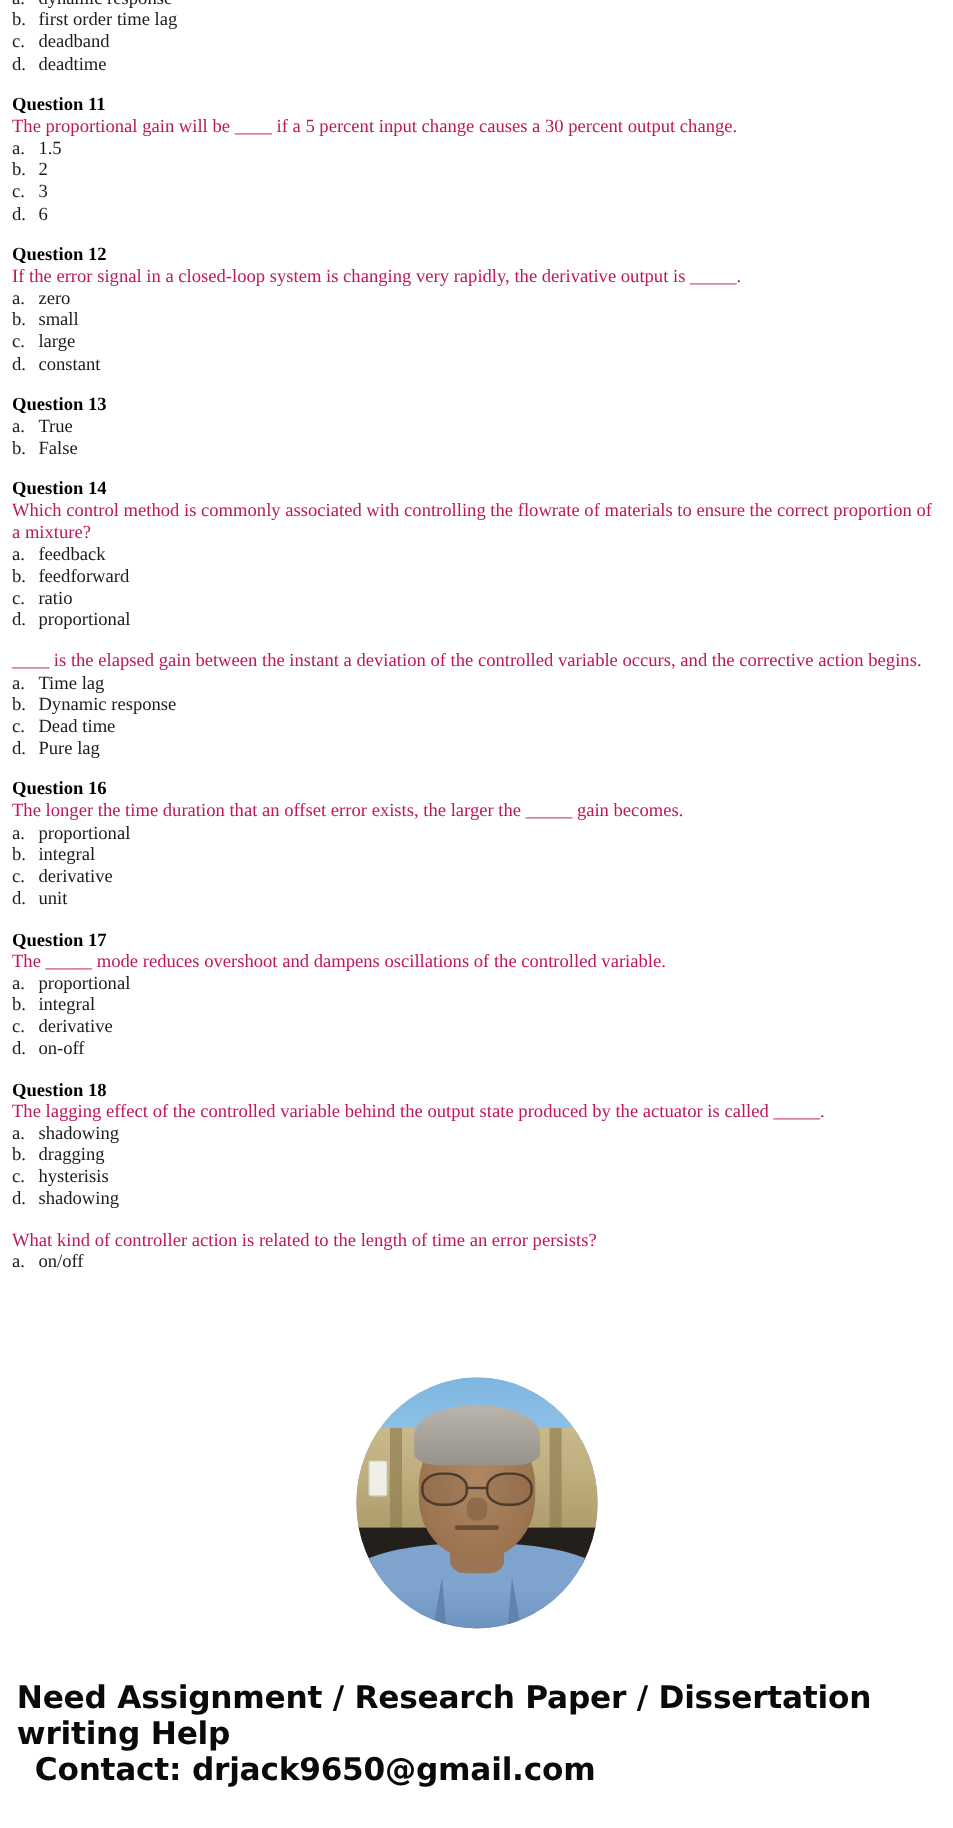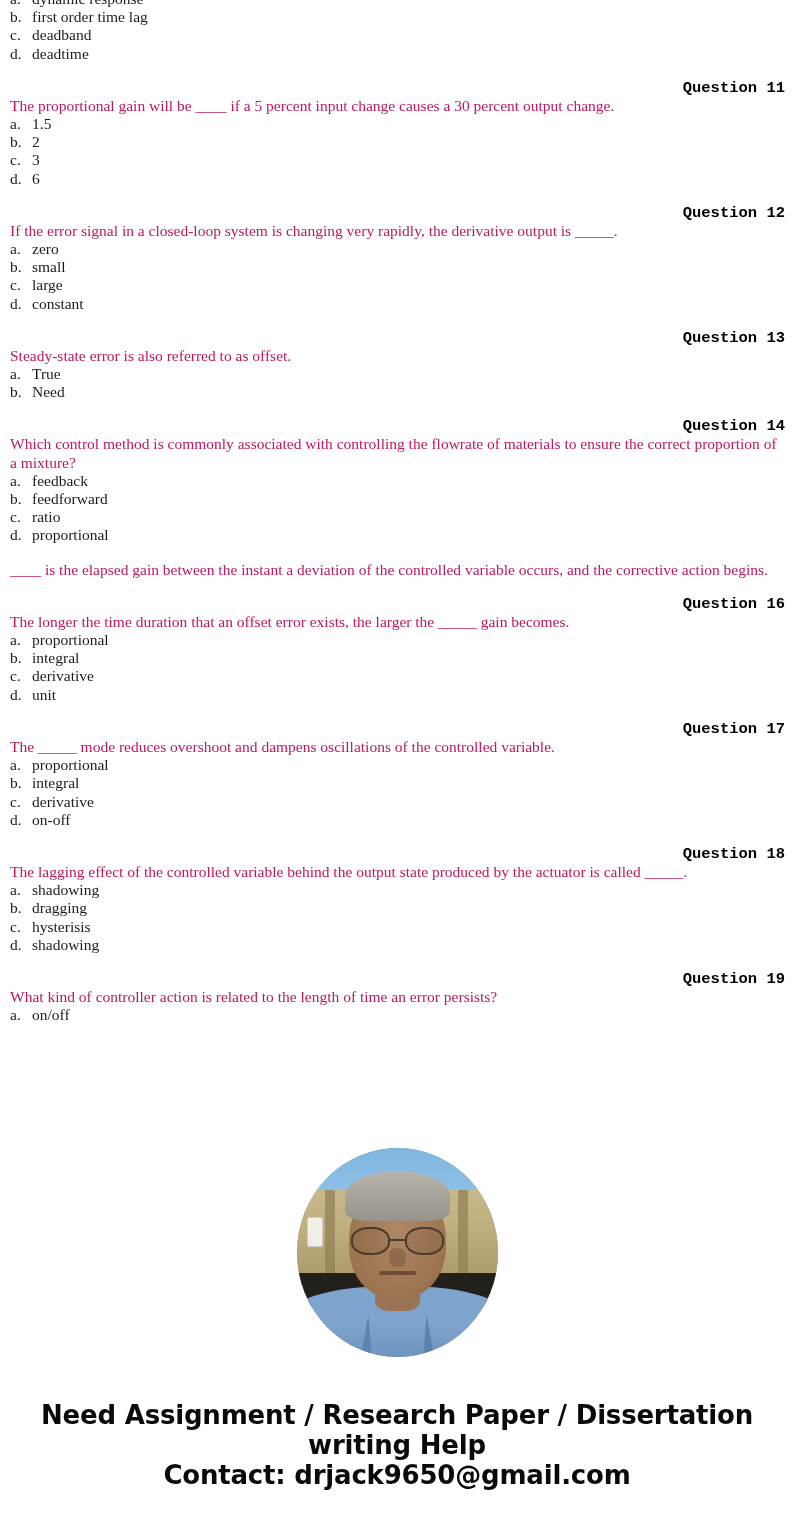--- a/index.html
+++ b/index.html
@@ -30,29 +30,28 @@
   .quiz-inner {
     position: absolute;
     left: 10px;
     top: -10px;
     width: 775px;
   }
 
   .q-block { margin: 0 0 0 0; }
 
   .q-title {
-    font-family: Liberation Mono, monospace;
+    font-family: Liberation Serif, serif;
     font-weight: bold;
     font-size: 15.5px;
     line-height: 18px;
     color: #000000;
     margin: 0;
     padding: 0;
     white-space: nowrap;
-    text-align: right;
   }
   .q-stem {
     font-size: 15.5px;
     line-height: 18.2px;
     color: #be185d;
     margin: 0;
     padding: 0;
   }
   .q-options {
     list-style: none;
@@ -210,21 +209,21 @@
     background: rgba(120,88,60,.5);
     border-radius: 40%;
   }
 
   
   .promo {
     position: absolute;
     left: 0;
     top: 1400px;
     width: 794px;
-    text-align: center;
+    text-align: left;
     font-family: "DejaVu Sans", "Liberation Sans", sans-serif;
     font-weight: bold;
     color: #0a0a0a;
   }
   .promo-line1 {
     font-size: 26px;
     line-height: 30px;
     letter-spacing: -0.2px;
     padding: 0 14px;
   }
@@ -266,40 +265,45 @@
         <div class="q-options">
           <div class="q-option"><span class="opt-letter">a.</span><span class="opt-text">zero</span></div>
           <div class="q-option"><span class="opt-letter">b.</span><span class="opt-text">small</span></div>
           <div class="q-option"><span class="opt-letter">c.</span><span class="opt-text">large</span></div>
           <div class="q-option"><span class="opt-letter">d.</span><span class="opt-text">constant</span></div>
         </div>
       </div>
       <div class="q-gap"></div>
       <div class="q-block">
         <div class="q-title">Question 13</div>
-        <div class="q-stem">Steady-state error is also referred to as offset.</div>
         <div class="q-options">
           <div class="q-option"><span class="opt-letter">a.</span><span class="opt-text">True</span></div>
-          <div class="q-option"><span class="opt-letter">b.</span><span class="opt-text">Need</span></div>
+          <div class="q-option"><span class="opt-letter">b.</span><span class="opt-text">False</span></div>
         </div>
       </div>
       <div class="q-gap"></div>
       <div class="q-block">
         <div class="q-title">Question 14</div>
         <div class="q-stem">Which control method is commonly associated with controlling the flowrate of materials to ensure the correct proportion of a mixture?</div>
         <div class="q-options">
           <div class="q-option"><span class="opt-letter">a.</span><span class="opt-text">feedback</span></div>
           <div class="q-option"><span class="opt-letter">b.</span><span class="opt-text">feedforward</span></div>
           <div class="q-option"><span class="opt-letter">c.</span><span class="opt-text">ratio</span></div>
           <div class="q-option"><span class="opt-letter">d.</span><span class="opt-text">proportional</span></div>
         </div>
       </div>
       <div class="q-gap"></div>
       <div class="q-block">
         <div class="q-stem">____ is the elapsed gain between the instant a deviation of the controlled variable occurs, and the corrective action begins.</div>
+        <div class="q-options">
+          <div class="q-option"><span class="opt-letter">a.</span><span class="opt-text">Time lag</span></div>
+          <div class="q-option"><span class="opt-letter">b.</span><span class="opt-text">Dynamic response</span></div>
+          <div class="q-option"><span class="opt-letter">c.</span><span class="opt-text">Dead time</span></div>
+          <div class="q-option"><span class="opt-letter">d.</span><span class="opt-text">Pure lag</span></div>
+        </div>
       </div>
       <div class="q-gap"></div>
       <div class="q-block">
         <div class="q-title">Question 16</div>
         <div class="q-stem">The longer the time duration that an offset error exists, the larger the _____ gain becomes.</div>
         <div class="q-options">
           <div class="q-option"><span class="opt-letter">a.</span><span class="opt-text">proportional</span></div>
           <div class="q-option"><span class="opt-letter">b.</span><span class="opt-text">integral</span></div>
           <div class="q-option"><span class="opt-letter">c.</span><span class="opt-text">derivative</span></div>
           <div class="q-option"><span class="opt-letter">d.</span><span class="opt-text">unit</span></div>
@@ -322,21 +326,20 @@
         <div class="q-stem">The lagging effect of the controlled variable behind the output state produced by the actuator is called _____.</div>
         <div class="q-options">
           <div class="q-option"><span class="opt-letter">a.</span><span class="opt-text">shadowing</span></div>
           <div class="q-option"><span class="opt-letter">b.</span><span class="opt-text">dragging</span></div>
           <div class="q-option"><span class="opt-letter">c.</span><span class="opt-text">hysterisis</span></div>
           <div class="q-option"><span class="opt-letter">d.</span><span class="opt-text">shadowing</span></div>
         </div>
       </div>
       <div class="q-gap"></div>
       <div class="q-block">
-        <div class="q-title">Question 19</div>
         <div class="q-stem">What kind of controller action is related to the length of time an error persists?</div>
         <div class="q-options">
           <div class="q-option"><span class="opt-letter">a.</span><span class="opt-text">on/off</span></div>
         </div>
       </div>
     </div>
 </div>
 
 <div class="photo-wrap">
   <div class="photo-circle">

